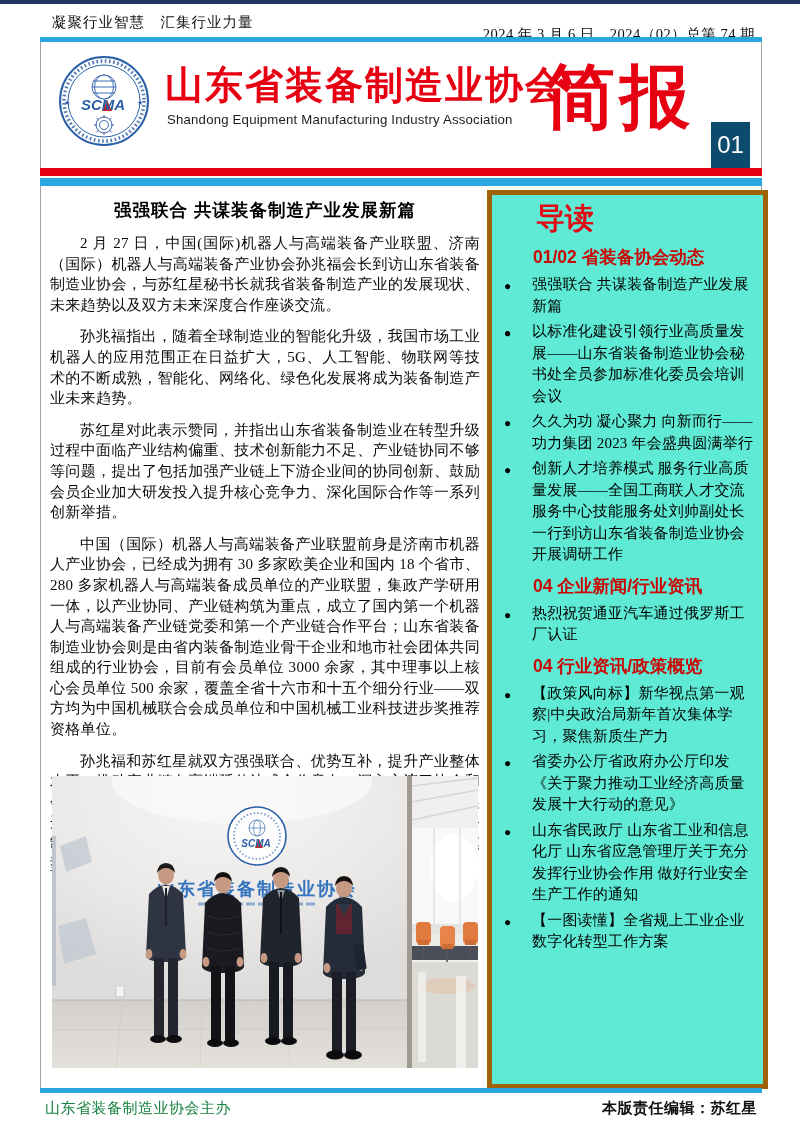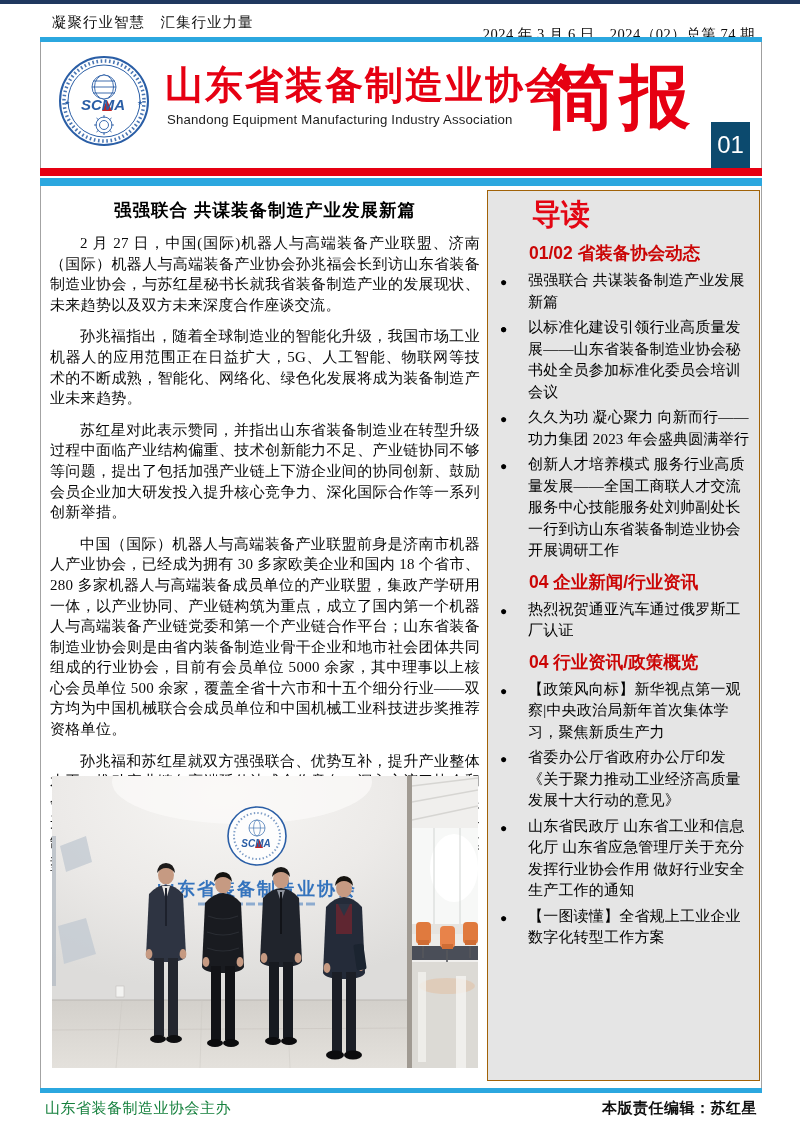--- a/index.html
+++ b/index.html
@@ -26,21 +26,21 @@
   .frame{left:40px;top:186px;width:720px;height:902px;border-left:1px solid #a3a3a3;border-right:1px solid #a3a3a3;background:#fff;}
 
   
   .article{left:50px;top:190px;width:430px;}
   .art-title{margin:8px 0 4px 0;text-align:center;font-family:"Liberation Sans","DejaVu Sans",sans-serif;font-weight:bold;font-size:17.5px;letter-spacing:1px;color:#000;}
   .article p{margin:11px 0 0 0;font-size:15px;line-height:20.6px;letter-spacing:.3px;text-align:justify;text-indent:2em;color:#0a0a0a;}
 
   .photo{left:52px;top:776px;width:426px;height:292px;overflow:hidden;background:#e6e5e3;}
 
   
-  .sidebar{left:487px;top:190px;width:271px;height:889px;border:1px solid #a16207;background:#e5e5e5;overflow:hidden;}
+  .sidebar{left:487px;top:190px;width:271px;height:889px;border:5px solid #a16207;background:#5eead4;overflow:hidden;}
   .sb-title{margin:4px 0 6px 44px;font-family:"Liberation Sans","DejaVu Sans",sans-serif;font-weight:bold;font-size:29px;color:#e30613;line-height:38px;}
   .sb-head{margin:8px 12px 5px 41px;font-family:"Liberation Sans","DejaVu Sans",sans-serif;font-weight:bold;font-size:17.5px;line-height:24px;color:#cb0606;}
   .sb-list{list-style:none;margin:0;padding:0 6px 0 0;}
   .sb-list li{position:relative;margin:0 0 4px 0;padding-left:40px;font-size:15px;line-height:21.5px;letter-spacing:.2px;color:#000;}
   .sb-list li .dot{position:absolute;left:12px;top:2px;font-size:12px;color:#000;}
 
   
   .rule-blue-bottom{left:40px;top:1088px;width:722px;height:5px;background:#2ba7df;}
   .footer-left{left:45px;top:1099px;font-size:15px;color:#15803d;letter-spacing:.5px;}
   .footer-right{right:43px;top:1099px;font-size:15px;color:#101010;letter-spacing:.5px;font-weight:bold;}
@@ -93,21 +93,21 @@
 
 <div class="abs bar-red"></div>
 <div class="abs bar-blue"></div>
 <div class="abs frame"></div>
 
 <div class="abs article">
   <div class="art-title">强强联合 共谋装备制造产业发展新篇</div>
   <p>2 月 27 日，中国(国际)机器人与高端装备产业联盟、济南（国际）机器人与高端装备产业协会孙兆福会长到访山东省装备制造业协会，与苏红星秘书长就我省装备制造产业的发展现状、未来趋势以及双方未来深度合作座谈交流。</p>
   <p>孙兆福指出，随着全球制造业的智能化升级，我国市场工业机器人的应用范围正在日益扩大，5G、人工智能、物联网等技术的不断成熟，智能化、网络化、绿色化发展将成为装备制造产业未来趋势。</p>
   <p>苏红星对此表示赞同，并指出山东省装备制造业在转型升级过程中面临产业结构偏重、技术创新能力不足、产业链协同不够等问题，提出了包括加强产业链上下游企业间的协同创新、鼓励会员企业加大研发投入提升核心竞争力、深化国际合作等一系列创新举措。</p>
-  <p>中国（国际）机器人与高端装备产业联盟前身是济南市机器人产业协会，已经成为拥有 30 多家欧美企业和国内 18 个省市、280 多家机器人与高端装备成员单位的产业联盟，集政产学研用一体，以产业协同、产业链构筑为重点，成立了国内第一个机器人与高端装备产业链党委和第一个产业链合作平台；山东省装备制造业协会则是由省内装备制造业骨干企业和地市社会团体共同组成的行业协会，目前有会员单位 5000 余家，其中理事以上核心会员单位 500 余家，覆盖全省十六市和十五个细分行业——双方均为中国机械联合会成员单位和中国机械工业科技进步奖推荐资格单位。</p>
+  <p>中国（国际）机器人与高端装备产业联盟前身是济南市机器人产业协会，已经成为拥有 30 多家欧美企业和国内 18 个省市、280 多家机器人与高端装备成员单位的产业联盟，集政产学研用一体，以产业协同、产业链构筑为重点，成立了国内第一个机器人与高端装备产业链党委和第一个产业链合作平台；山东省装备制造业协会则是由省内装备制造业骨干企业和地市社会团体共同组成的行业协会，目前有会员单位 3000 余家，其中理事以上核心会员单位 500 余家，覆盖全省十六市和十五个细分行业——双方均为中国机械联合会成员单位和中国机械工业科技进步奖推荐资格单位。</p>
   <p>孙兆福和苏红星就双方强强联合、优势互补，提升产业整体水平、推动产业链向高端延伸达成合作意向，深入交流了协会和会员队伍建设经验，并希望能够在人才培养、技术创新等领域展开深入合作。座谈交流前，苏红星陪同孙兆福参观了山东省装备制造业科技创新、交流合作活动长廊以及部分会员企业产品（模型）展示。</p>
 </div>
 
 <div class="abs photo">
   <svg width="426" height="292" viewBox="0 0 426 292">
     <defs>
       <radialGradient id="wallGlow" cx="48%" cy="8%" r="85%">
         <stop offset="0%" stop-color="#f7f6f4"></stop>
         <stop offset="55%" stop-color="#eceae8"></stop>
         <stop offset="100%" stop-color="#dddcda"></stop>

